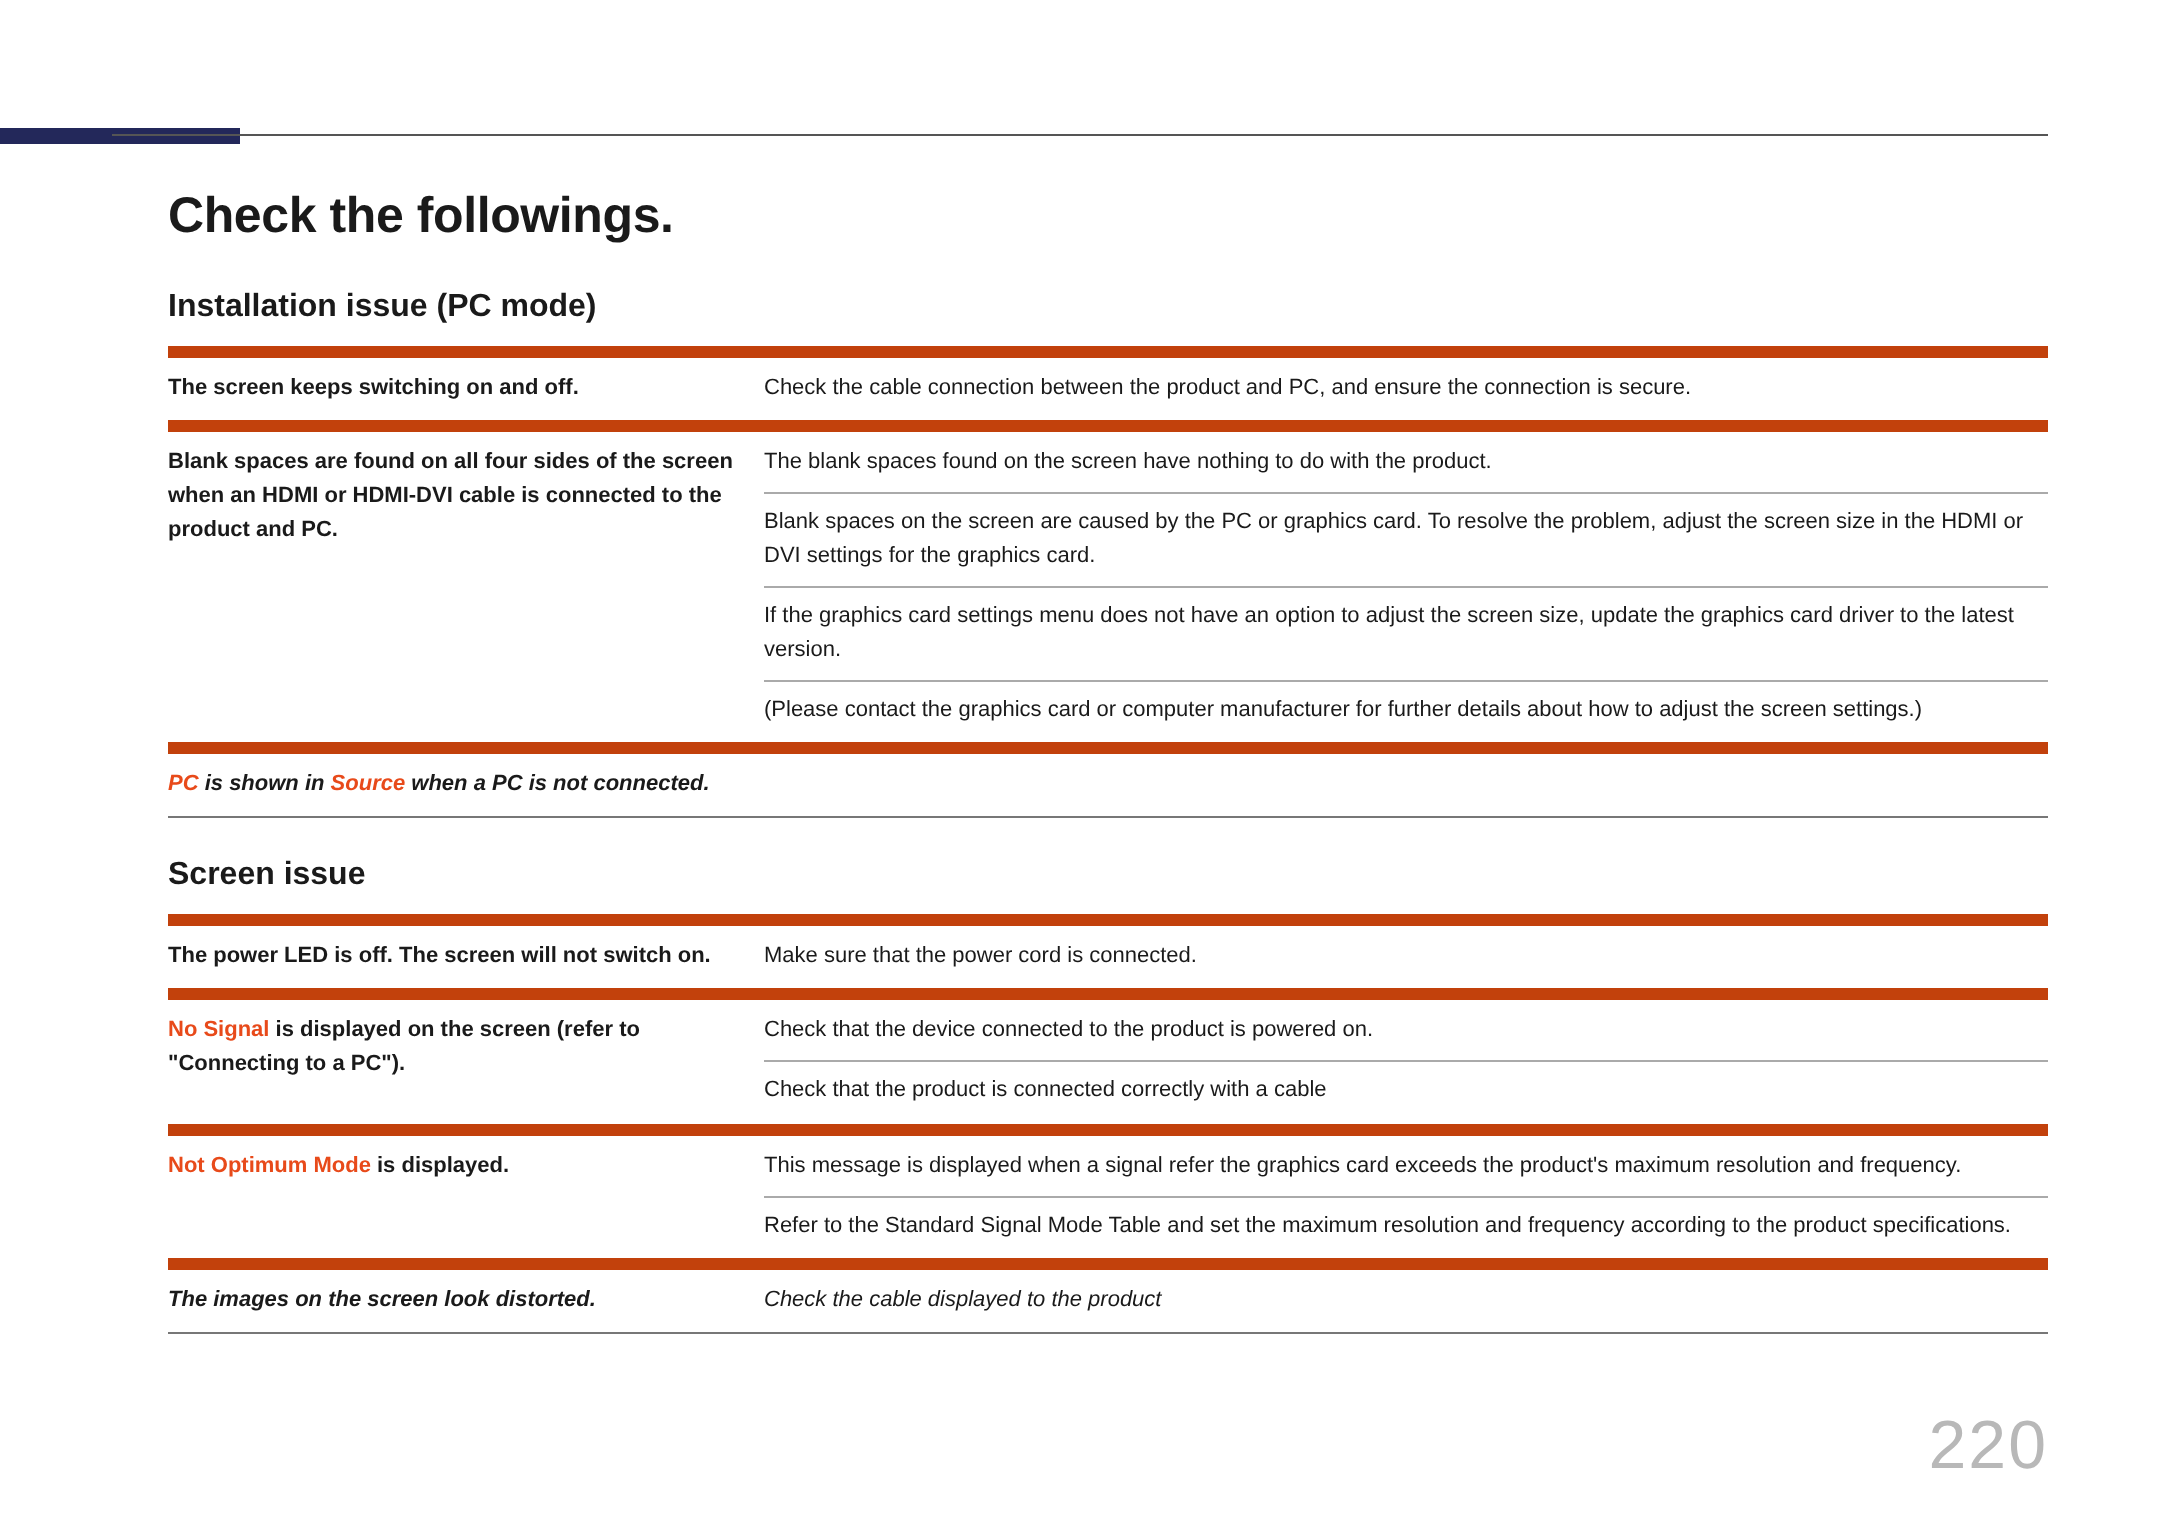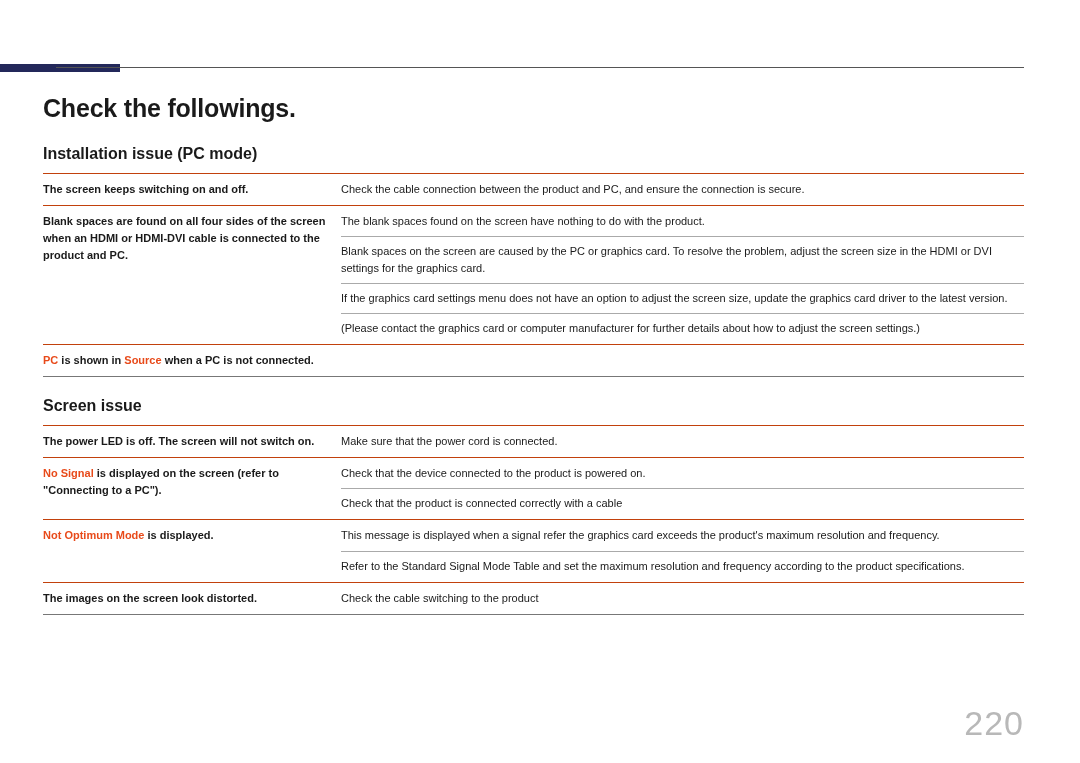--- a/index.html
+++ b/index.html
@@ -1,18 +1,18 @@
 <!DOCTYPE html>
 <html><head>
 <meta charset="utf-8">
 <style>
   * { box-sizing: border-box; margin: 0; padding: 0; }
   html, body { width: 1080px; height: 763px; background: #fff; font-family: "Segoe UI", Arial, Helvetica, sans-serif; color: #1a1a1a; }
   .page {
-    padding: 64px 56px 36px 43px;
+    padding: 64px 56px 36px 84px;
     position: relative;
     height: 100%;
   }
   .accent-bar {
     position: absolute;
     top: 64px;
     left: 0;
     width: 120px;
     height: 8px;
     background: #23285a;
@@ -38,23 +38,23 @@
     margin-bottom: 10px;
   }
   .tbl {
     width: 100%;
     font-size: 11px;
     line-height: 1.55;
     border-collapse: collapse;
   }
   .tbl .row {
     display: flex;
-    border-top: 1px solid #c2410c;
+    border-top: 6px solid #c2410c;
   }
-  .tbl .row:last-child { border-bottom: 1px solid #777; }
+  .tbl .row:last-child { border-bottom: 1px solid #777; font-style: italic; }
   .tbl .sym {
     width: 294px;
     flex: 0 0 294px;
     padding: 7px 10px 7px 0;
     font-weight: 600;
   }
   .tbl .rem {
     flex: 1;
     padding: 7px 0 7px 4px;
   }
@@ -125,20 +125,20 @@
         <div class="row">
           <div class="sym"><span class="orangeb">Not Optimum Mode</span><span> is displayed.</span></div>
           <div class="rem">
             <div class="sub"><span>This message is displayed when a signal refer the graphics card exceeds the product's maximum resolution and frequency.</span></div>
             <div class="sub"><span>Refer to the Standard Signal Mode Table and set the maximum resolution and frequency according to the product specifications.</span></div>
           </div>
         </div>
         <div class="row">
           <div class="sym"><span>The images on the screen look distorted.</span></div>
           <div class="rem">
-            <div class="sub"><span>Check the cable switching to the product</span></div>
+            <div class="sub"><span>Check the cable displayed to the product</span></div>
           </div>
         </div>
       </div>
     </div>
 
   <div class="page-num">220</div>
 </div>
 
 </body></html>

